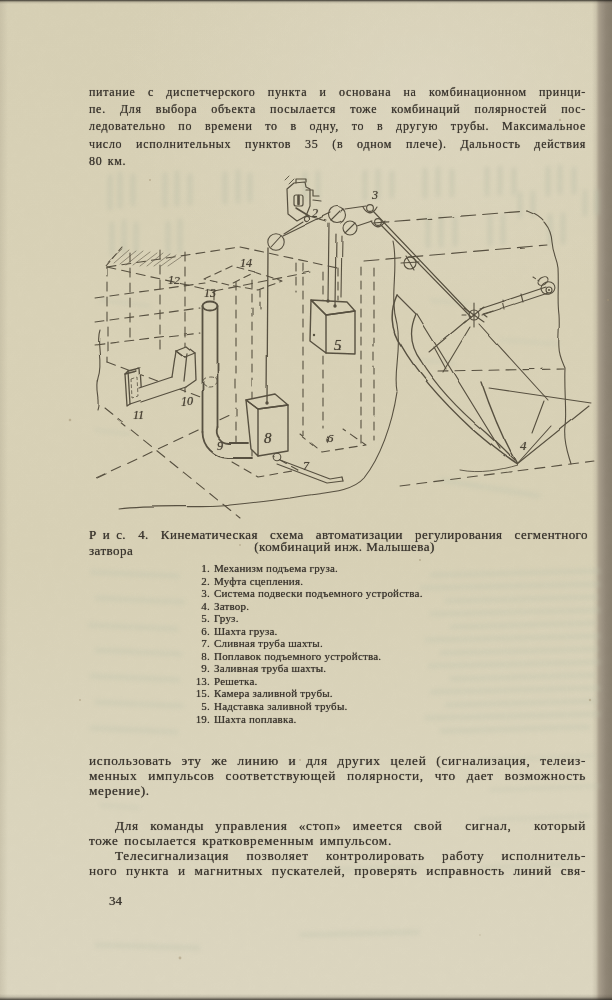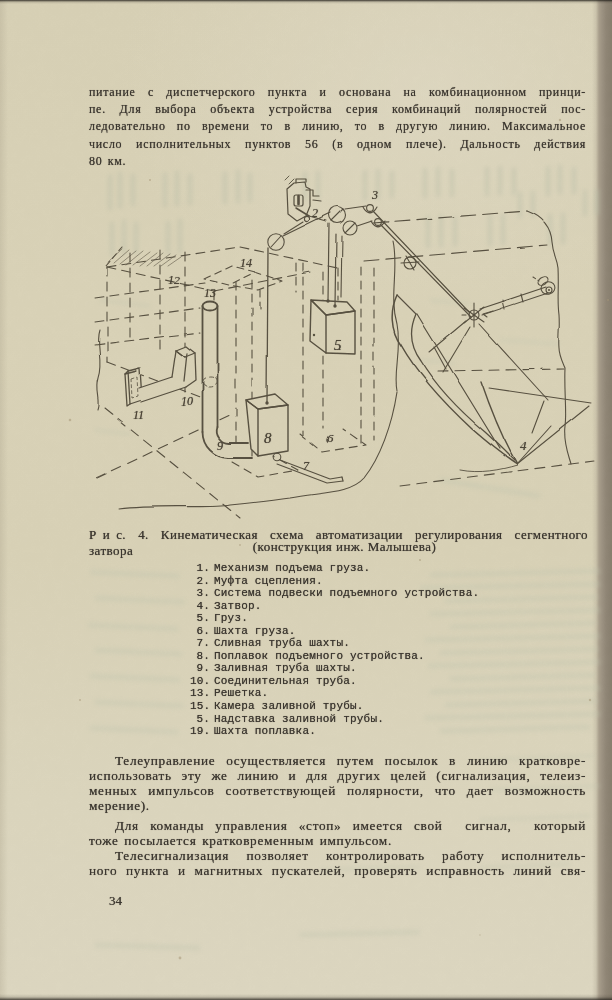--- a/index.html
+++ b/index.html
@@ -85,23 +85,23 @@
       <circle cx="150" cy="180" r="1"></circle>
       <circle cx="80" cy="700" r="1"></circle>
     <circle cx="608" cy="300" r="1.1"></circle>
       <circle cx="360" cy="96" r="1"></circle>
       <circle cx="240" cy="545" r="0.9"></circle>
   </g>
 </svg>
 
 <div class="t p1" style="top:84px;">
   <div class="j">питание с диспетчерского пункта и основана на комбинационном принци-</div>
-  <div class="j">пе. Для выбора объекта устройства серия комбинаций полярностей пос-</div>
-  <div class="j">ледовательно по времени то в линию, то в другую линию. Максимальное</div>
-  <div class="j">число исполнительных пунктов 56 (в одном плече). Дальность действия</div>
+  <div class="j">пе. Для выбора объекта посылается тоже комбинаций полярностей пос-</div>
+  <div class="j">ледовательно по времени то в одну, то в другую трубы. Максимальное</div>
+  <div class="j">число исполнительных пунктов 35 (в одном плече). Дальность действия</div>
   <div>80 км.</div>
 </div>
 
 <svg id="fig" width="612" height="1000" viewBox="0 0 612 1000" style="position:absolute;left:0;top:0" fill="none" stroke="#564f3f" stroke-width="1.1" stroke-linecap="round" stroke-linejoin="round">
   <defs>
       <filter id="rough" x="-5%" y="-5%" width="110%" height="110%">
     <feTurbulence type="fractalNoise" baseFrequency="0.025" numOctaves="2" seed="11" result="n"></feTurbulence>
     <feDisplacementMap in="SourceGraphic" in2="n" scale="2.2" xChannelSelector="R" yChannelSelector="G"></feDisplacementMap>
   </filter>
     </defs>
@@ -318,41 +318,39 @@
     <text x="520" y="450" font-size="13">4</text>
     <text x="326" y="443" font-size="13">6</text>
     <text x="264" y="443" font-size="15">8</text>
     <text x="334" y="350" font-size="15">5</text>
   </g>
   </g>
 </svg>
 
 <div class="t cap" style="left:89px;top:527px;width:499px;text-align:justify;text-align-last:justify;white-space:normal;">Р и с.&nbsp; 4.&nbsp; Кинематическая&nbsp; схема&nbsp; автоматизации&nbsp; регулирования&nbsp; сегментного затвора</div>
 
-<div class="t cap" style="left:95px;top:539px;width:499px;text-align:center;">(конструкция инж. Малышева)</div>
-
-<div class="t li" style="left:190px;top:562px;font-family:Liberation Mono, monospace;">
+<div class="t cap" style="left:95px;top:539px;width:499px;text-align:center;">(комбинаций инж. Малышева)</div>
+
+<div class="t li" style="left:190px;top:562px;">
   <div><span class="num">1.</span>Механизм подъема груза.</div>
   <div><span class="num">2.</span>Муфта сцепления.</div>
   <div><span class="num">3.</span>Система подвески подъемного устройства.</div>
   <div><span class="num">4.</span>Затвор.</div>
   <div><span class="num">5.</span>Груз.</div>
   <div><span class="num">6.</span>Шахта груза.</div>
   <div><span class="num">7.</span>Сливная труба шахты.</div>
   <div><span class="num">8.</span>Поплавок подъемного устройства.</div>
   <div><span class="num">9.</span>Заливная труба шахты.</div>
-  <div><span class="num">10.</span>Соединительная труба.</div>
   <div><span class="num">13.</span>Решетка.</div>
   <div><span class="num">15.</span>Камера заливной трубы.</div>
   <div><span class="num">5.</span>Надставка заливной трубы.</div>
   <div><span class="num">19.</span>Шахта поплавка.</div>
 </div>
 
 <div class="t p2" style="top:754px;">
-  <div class="j"><span style="display:inline-block;width:26px;"></span>Телеуправление осуществляется путем посылок в линию кратковре-</div>
   <div class="j">использовать эту же линию и для других целей (сигнализация, телеиз-</div>
   <div class="j">менных импульсов соответствующей полярности, что дает возможность</div>
   <div>мерение).</div>
 </div>
 
 <div class="t p2" style="top:819px;">
   <div class="j"><span style="display:inline-block;width:26px;"></span>Для команды управления «стоп» имеется свой&nbsp; сигнал,&nbsp; который</div>
   <div>тоже посылается кратковременным импульсом.</div>
 </div>
 

